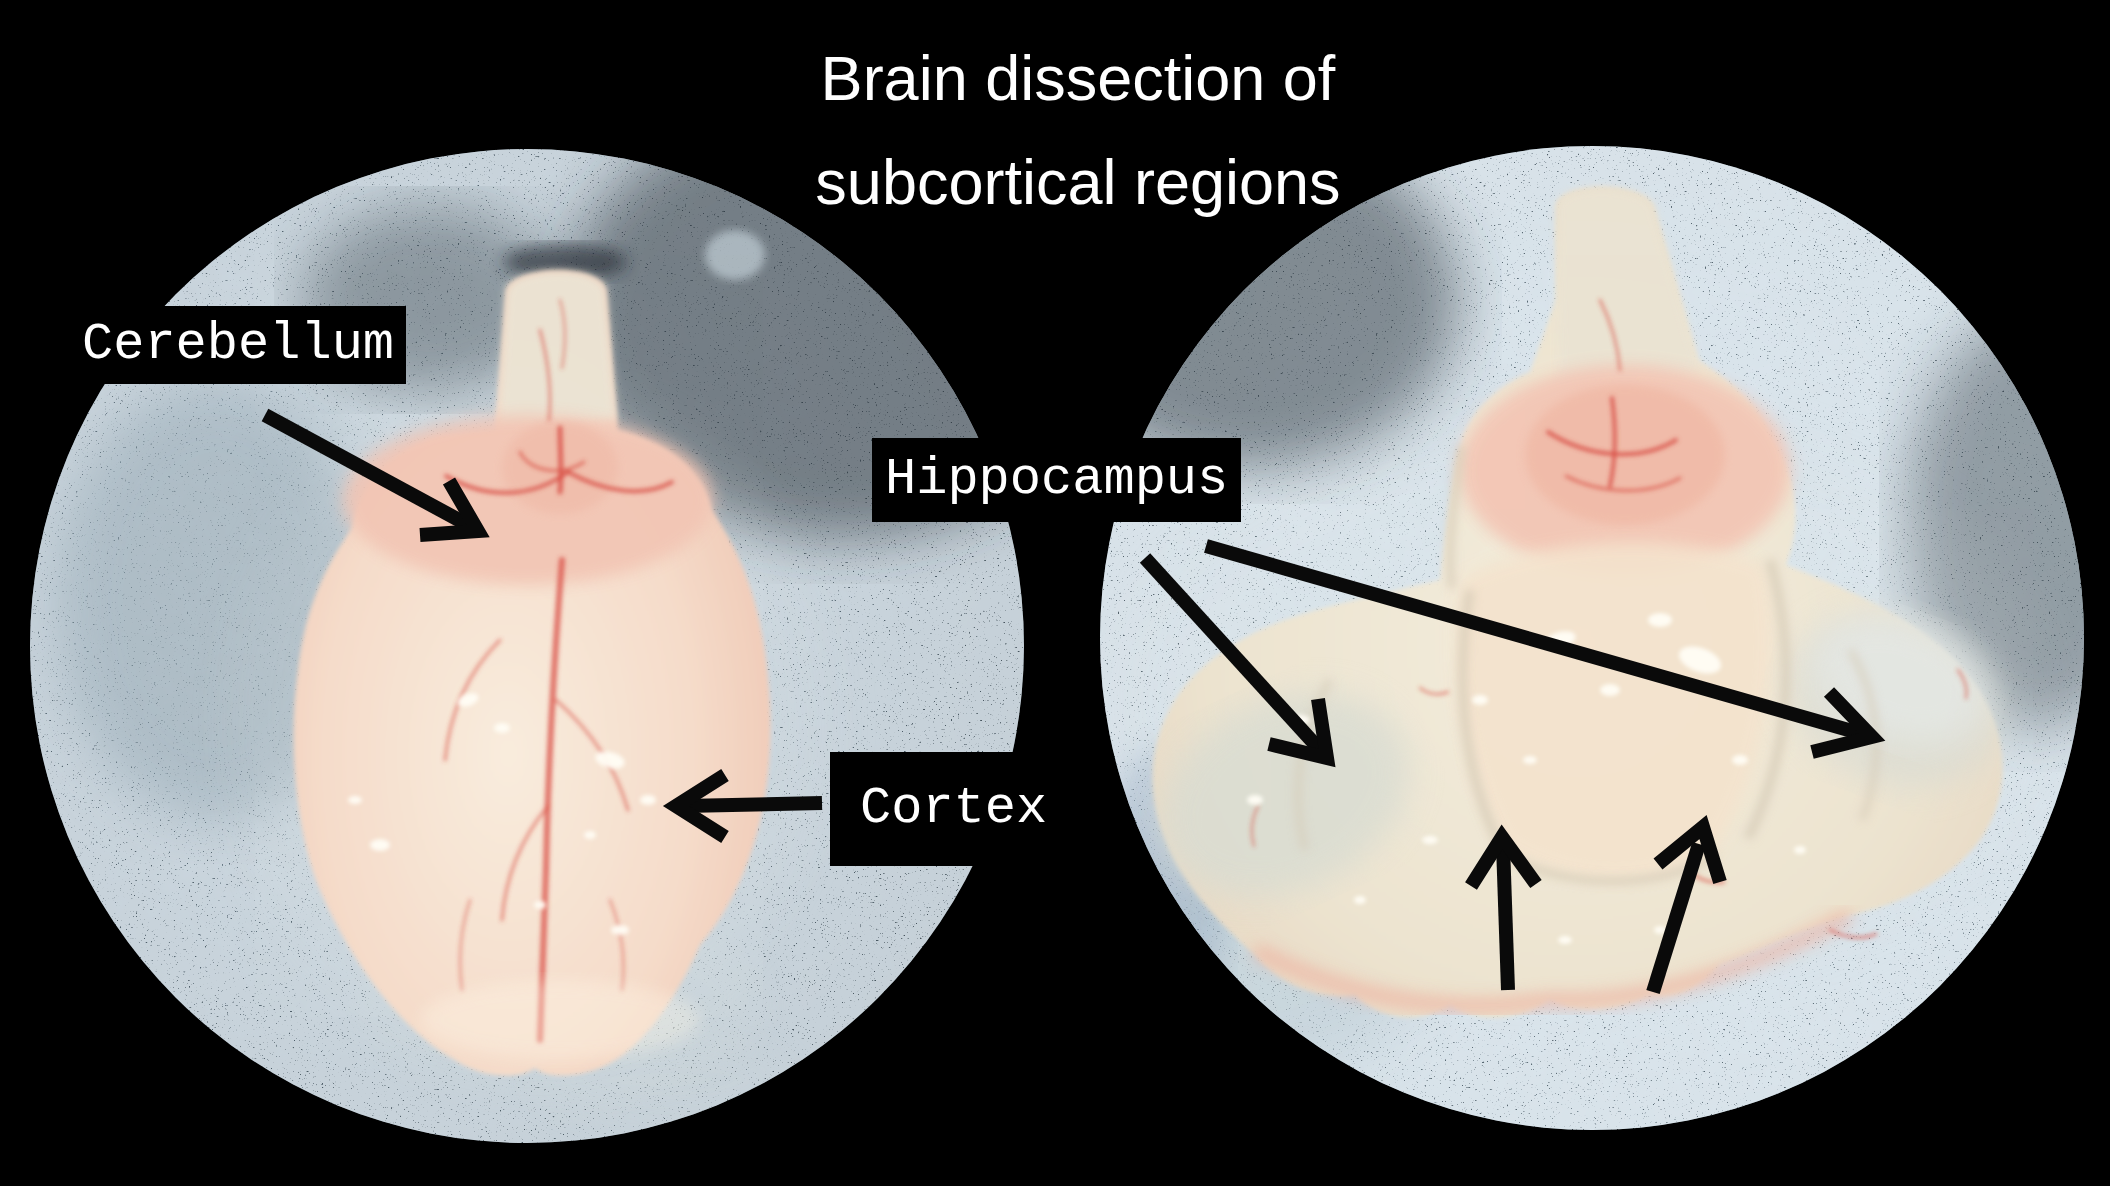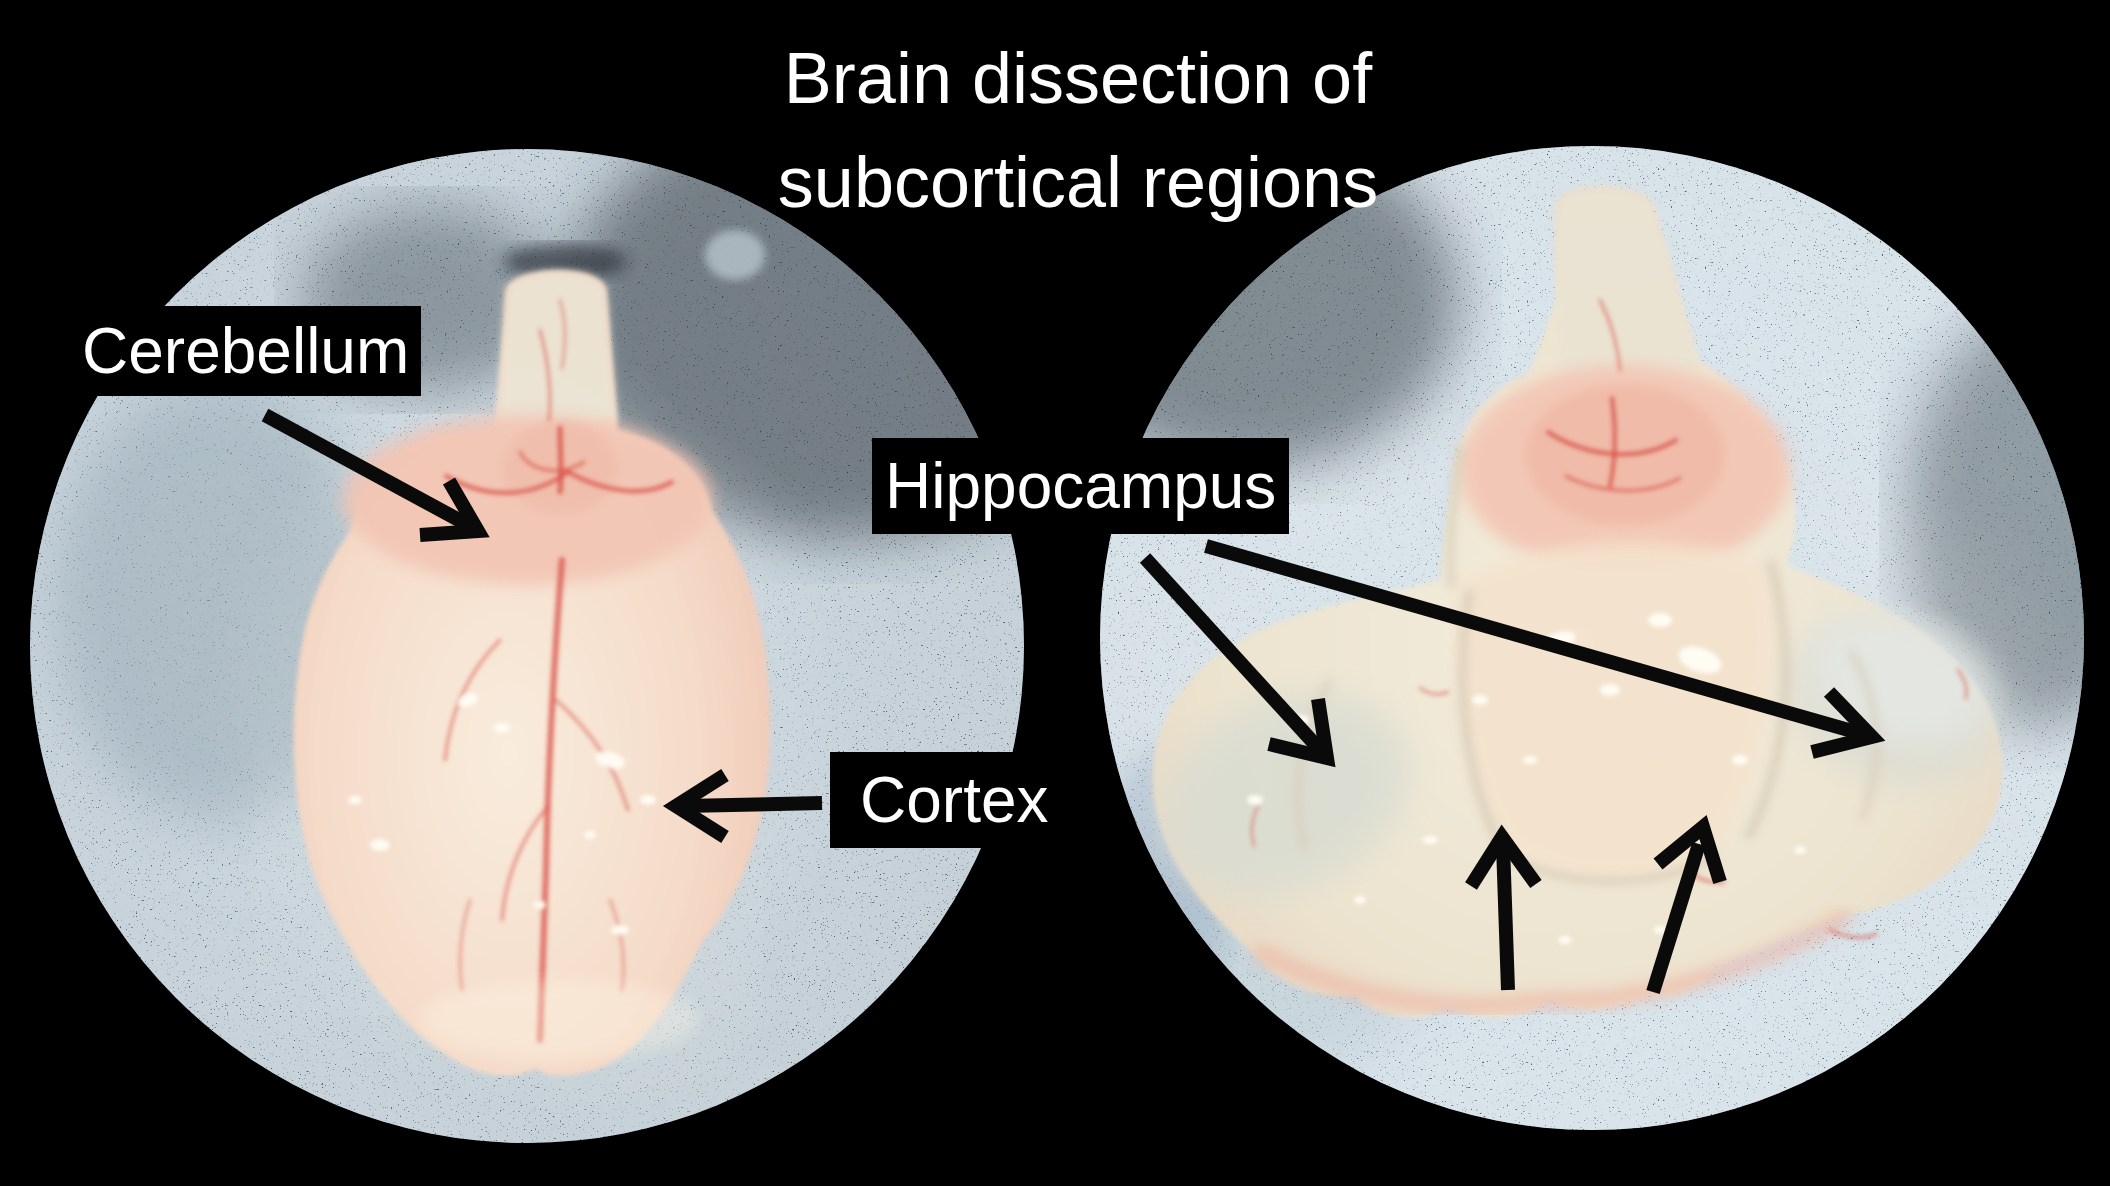--- a/index.html
+++ b/index.html
@@ -5,30 +5,31 @@
   html,body{margin:0;padding:0;background:#000;}
   .canvas{
     position:relative;width:2110px;height:1186px;overflow:hidden;
     background:var(--background,#000);
     font-family:"Liberation Sans",sans-serif;
   }
   .scene{position:absolute;left:0;top:0;}
   .figure-title{
     position:absolute;left:618px;top:26px;width:920px;
     text-align:center;color:var(--title_text,#fff);
-    font-size:72px;line-height:104px;font-weight:400;white-space:nowrap;
+    font-size:63px;line-height:104px;font-weight:400;white-space:nowrap;
   }
   .label{
     position:absolute;background:var(--label_background,#000);
-    color:var(--label_text,#fff);font-size:64px;line-height:1;
+    color:var(--label_text,#fff);font-size:52px;line-height:1;
     white-space:nowrap;
+    font-family:Liberation Mono, monospace;
   }
   .label-cerebellum{left:70px;top:306px;padding:13px 12px;}
   .label-hippocampus{left:872px;top:438px;padding:16px 13px;}
-  .label-cortex{left:830px;top:752px;padding:16px 30px;text-align:right;}
+  .label-cortex{left:830px;top:752px;padding:31px 30px;text-align:right;}
   .label-striatum{left:1424px;top:986px;padding:13px 22px;}
   .arrows{stroke:var(--arrow,#0a0a0a);}
 </style>
 </head>
 <body>
 
 <div class="canvas">
 
   <svg class="scene" width="2110" height="1186" viewBox="0 0 2110 1186" xmlns="http://www.w3.org/2000/svg">
     <defs>

